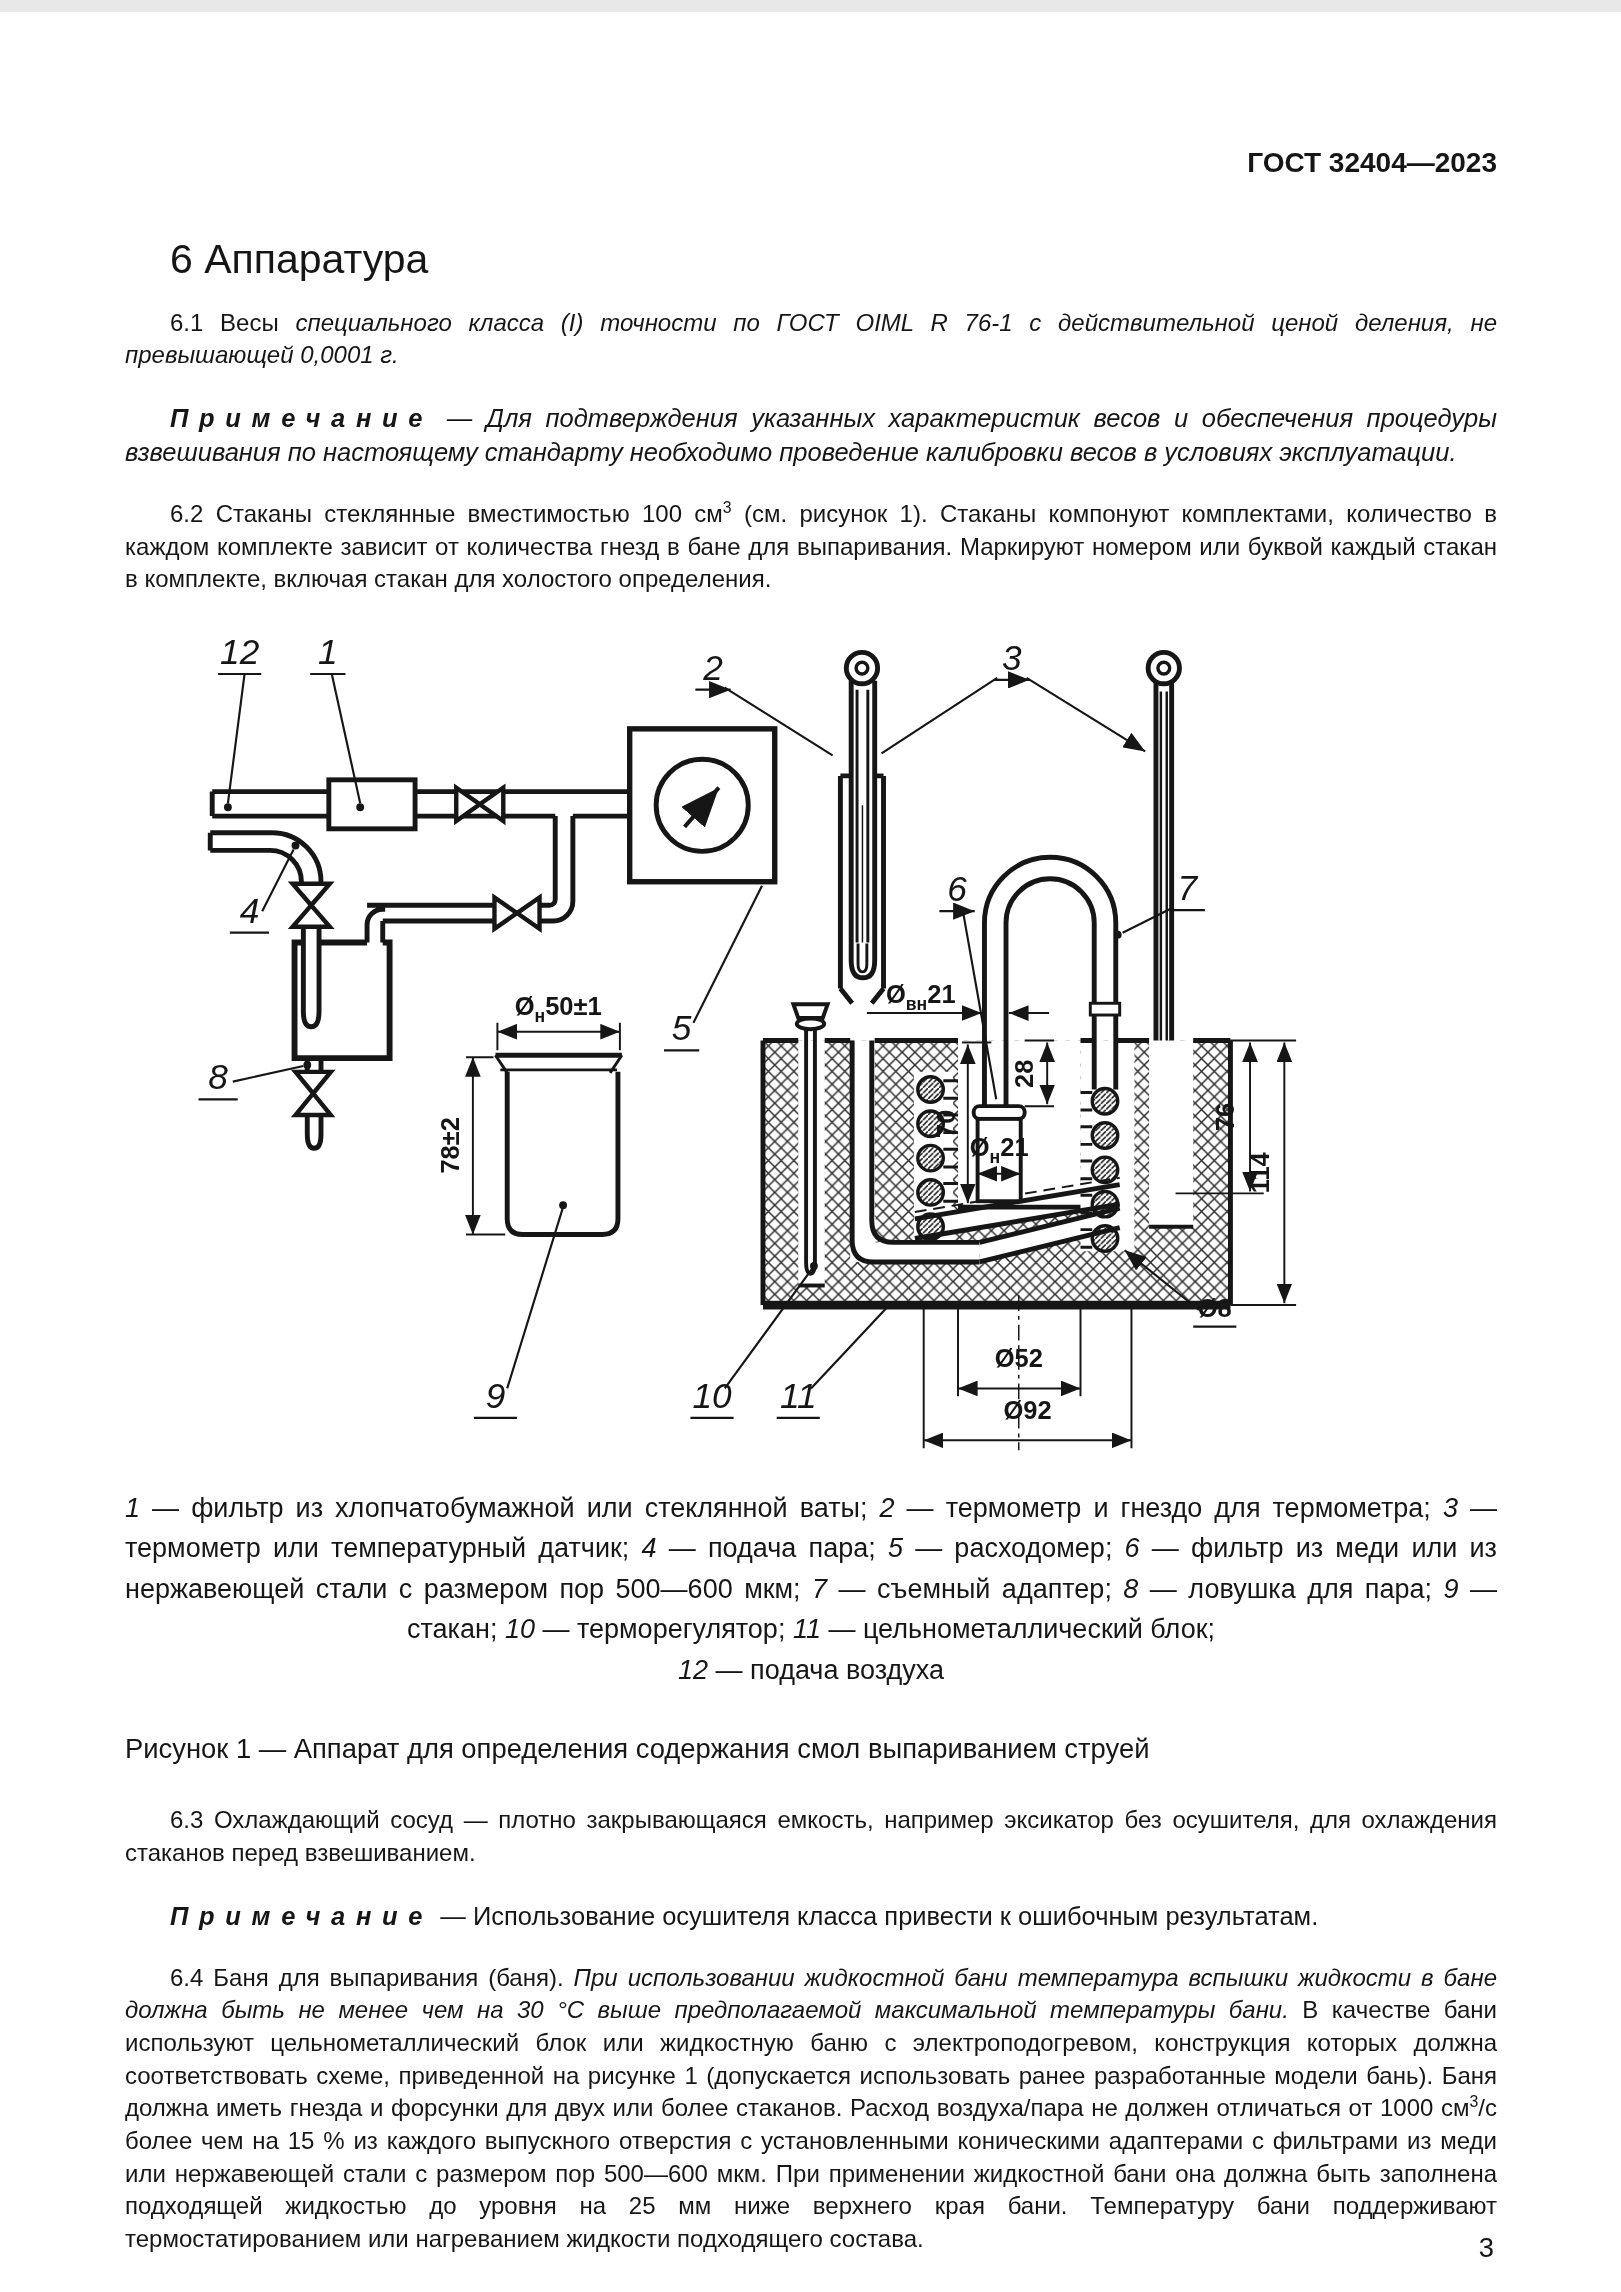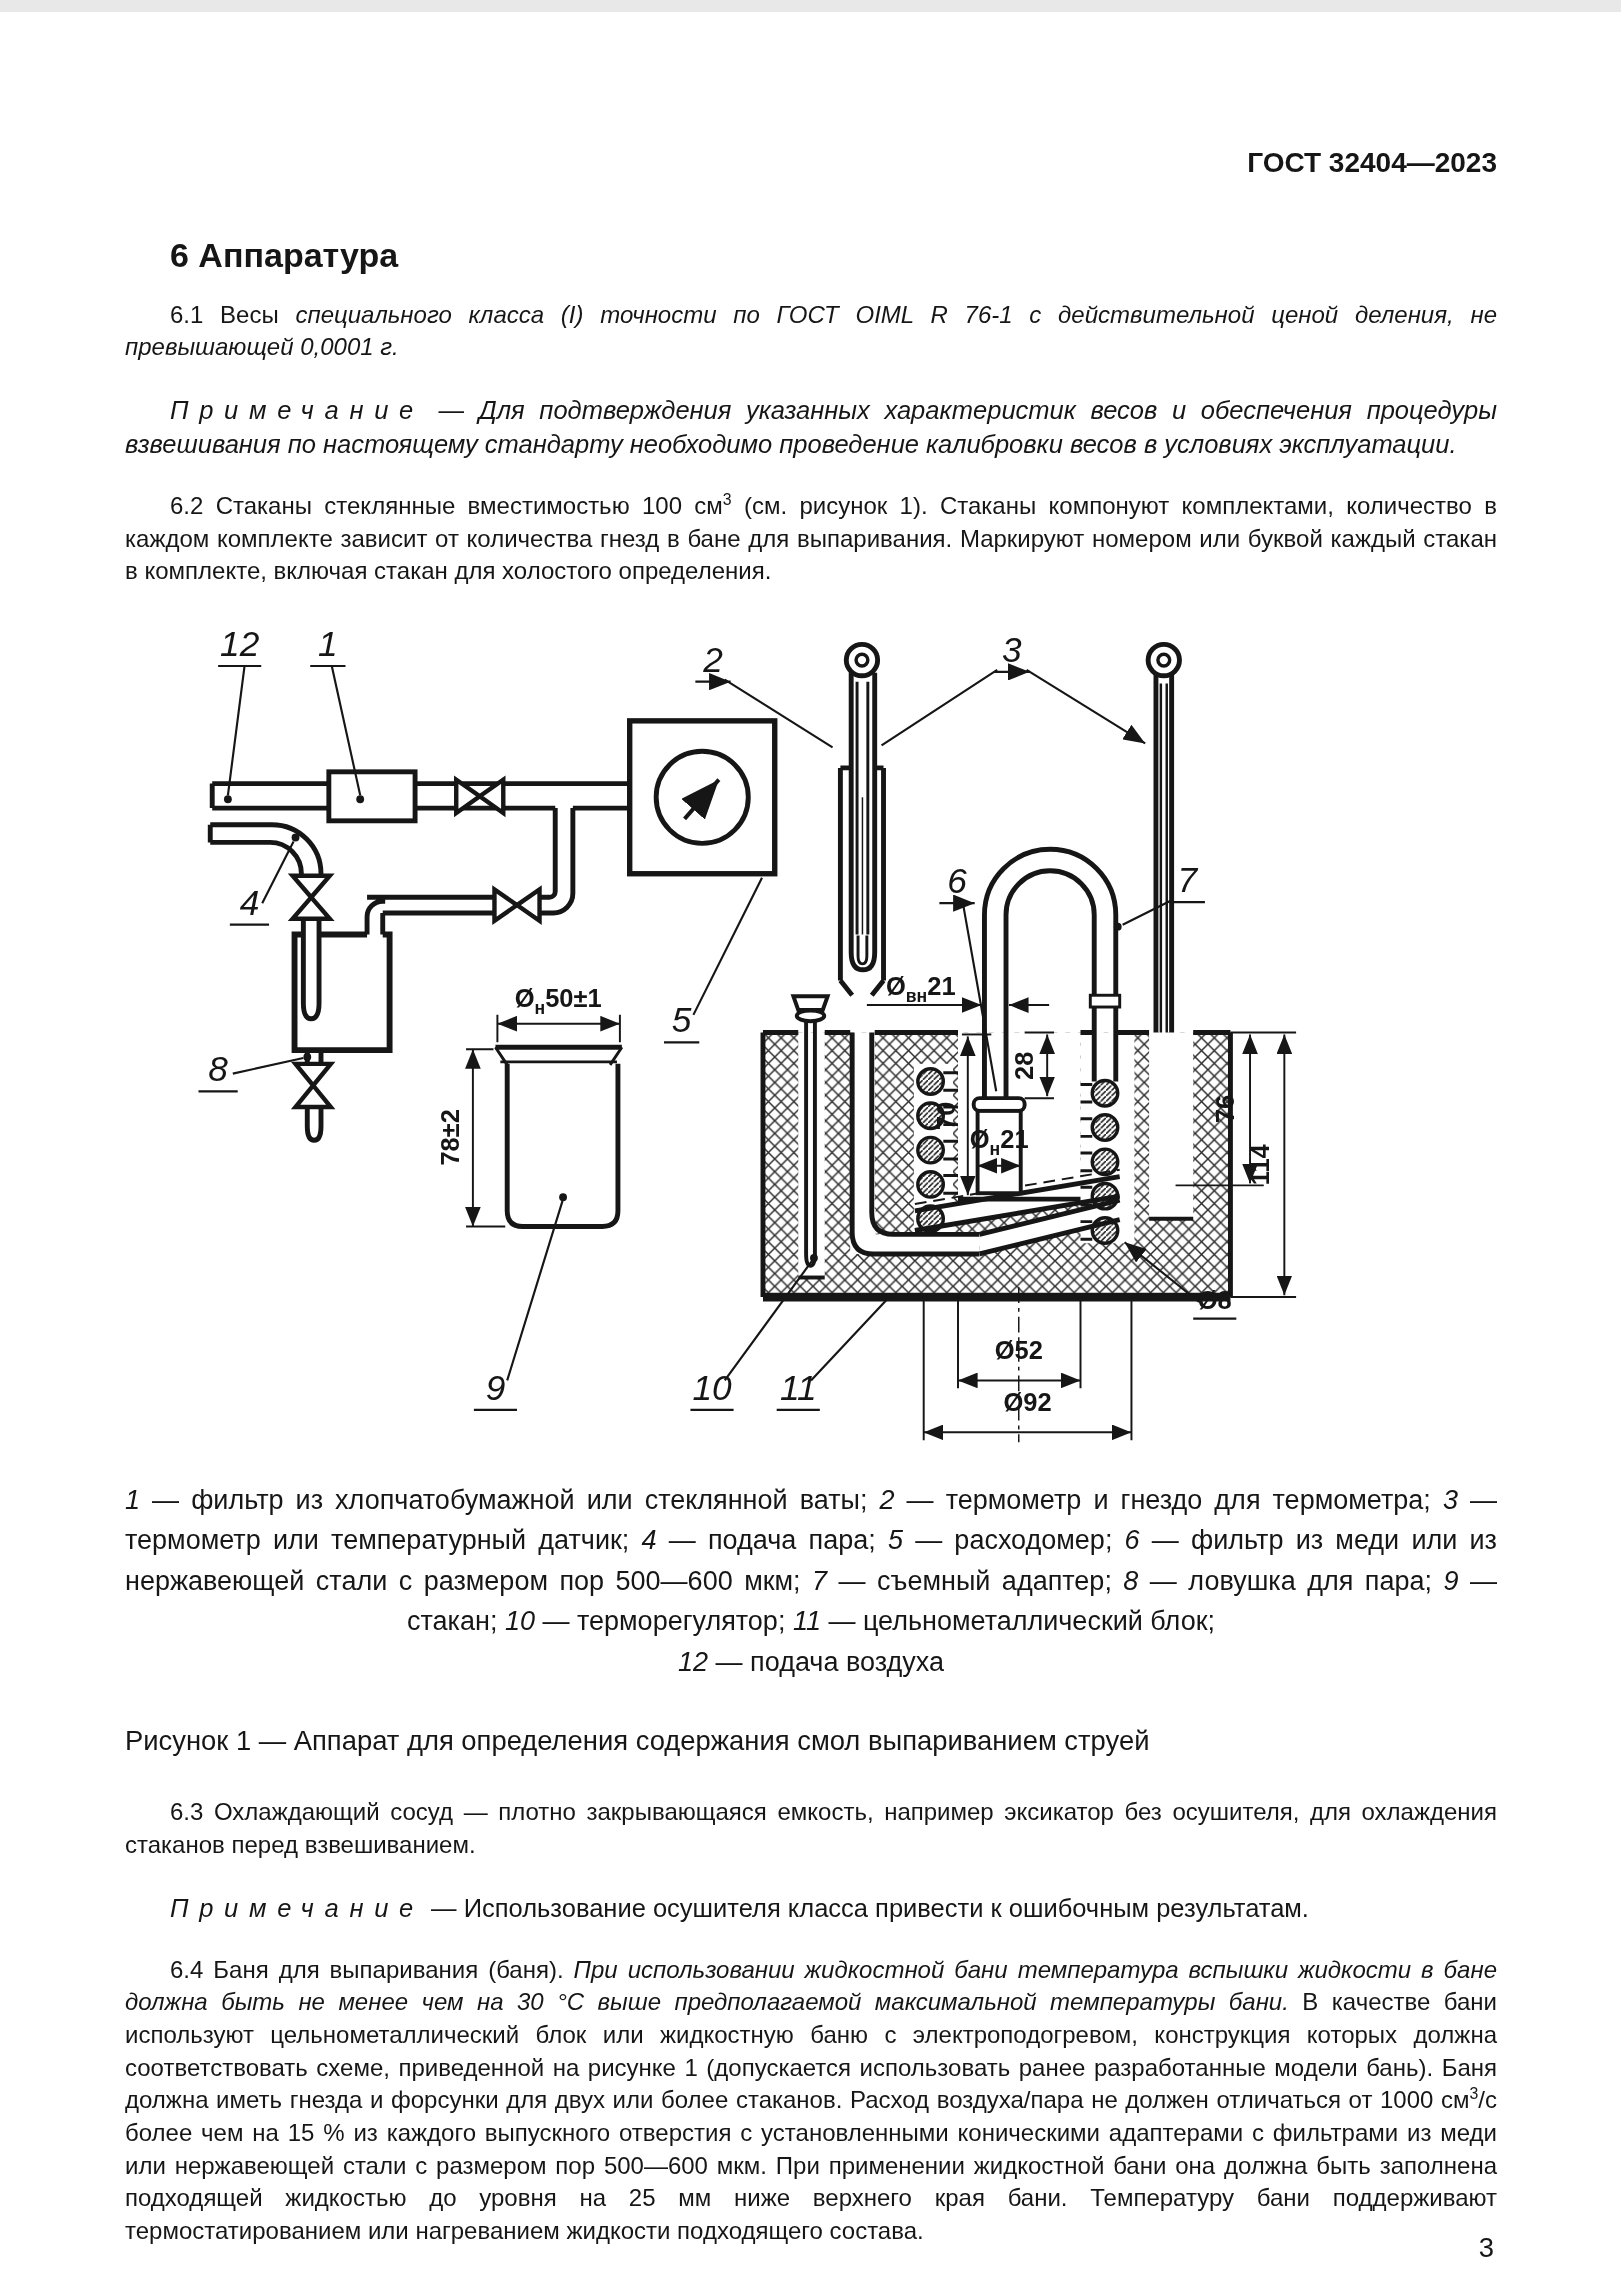--- a/index.html
+++ b/index.html
@@ -1,23 +1,23 @@
 <!DOCTYPE html>
 <html><head>
 <meta charset="utf-8">
 <style>
   html,body{margin:0;padding:0;background:#e8e8e8;}
   .page{position:relative;width:1621px;height:2293px;background:#ffffff;margin:12px auto;
         font-family:"Liberation Sans",sans-serif;color:#161616;overflow:hidden;}
   .content{position:absolute;left:125px;top:0;width:1372px;}
   .doc-header{margin-top:135px;text-align:right;font-weight:bold;font-size:28px;}
-  h1.sec-title{font-size:34px;font-weight:bold;margin:57px 0 13.7px 45px;}
+  h1.sec-title{font-size:41px;font-weight:normal;margin:57px 0 13.7px 45px;}
   p.body{font-size:24px;line-height:1.36;text-align:justify;text-indent:45px;margin:23.5px 0;}
   p.note{font-size:25.5px;line-height:1.34;text-align:justify;text-indent:45px;margin:29px 0;}
-  .note-label{letter-spacing:0.42em;}
+  .note-label{letter-spacing:0.42em;font-weight:bold;}
   .note1 .note-label,.note1 .note-body{font-style:italic;}
   .note2 .note-label,.note2 .note-body{font-style:italic;}
   .note3 .note-label{font-style:italic;}
   .ital{font-style:italic;}
   .sup{vertical-align:super;font-size:66%;line-height:0;}
   .fig-wrap{margin:9.8px 0 0 0;}
   svg.fig{display:block;}
   svg.fig text{font-family:"Liberation Sans",sans-serif;fill:#161616;}
   .figl{font-size:36px;font-style:italic;}
   .dimt{font-size:26px;font-weight:bold;}

